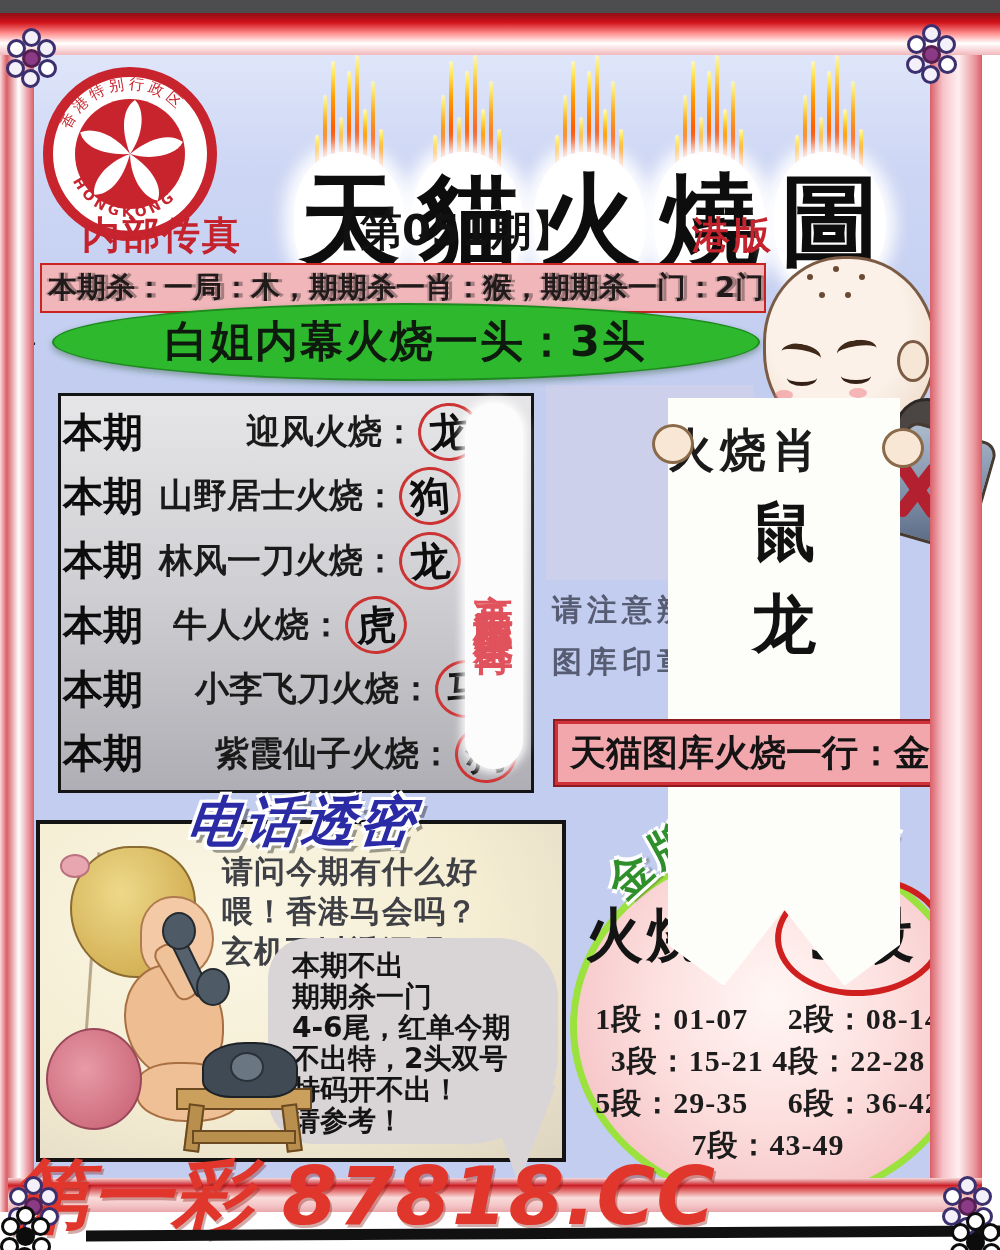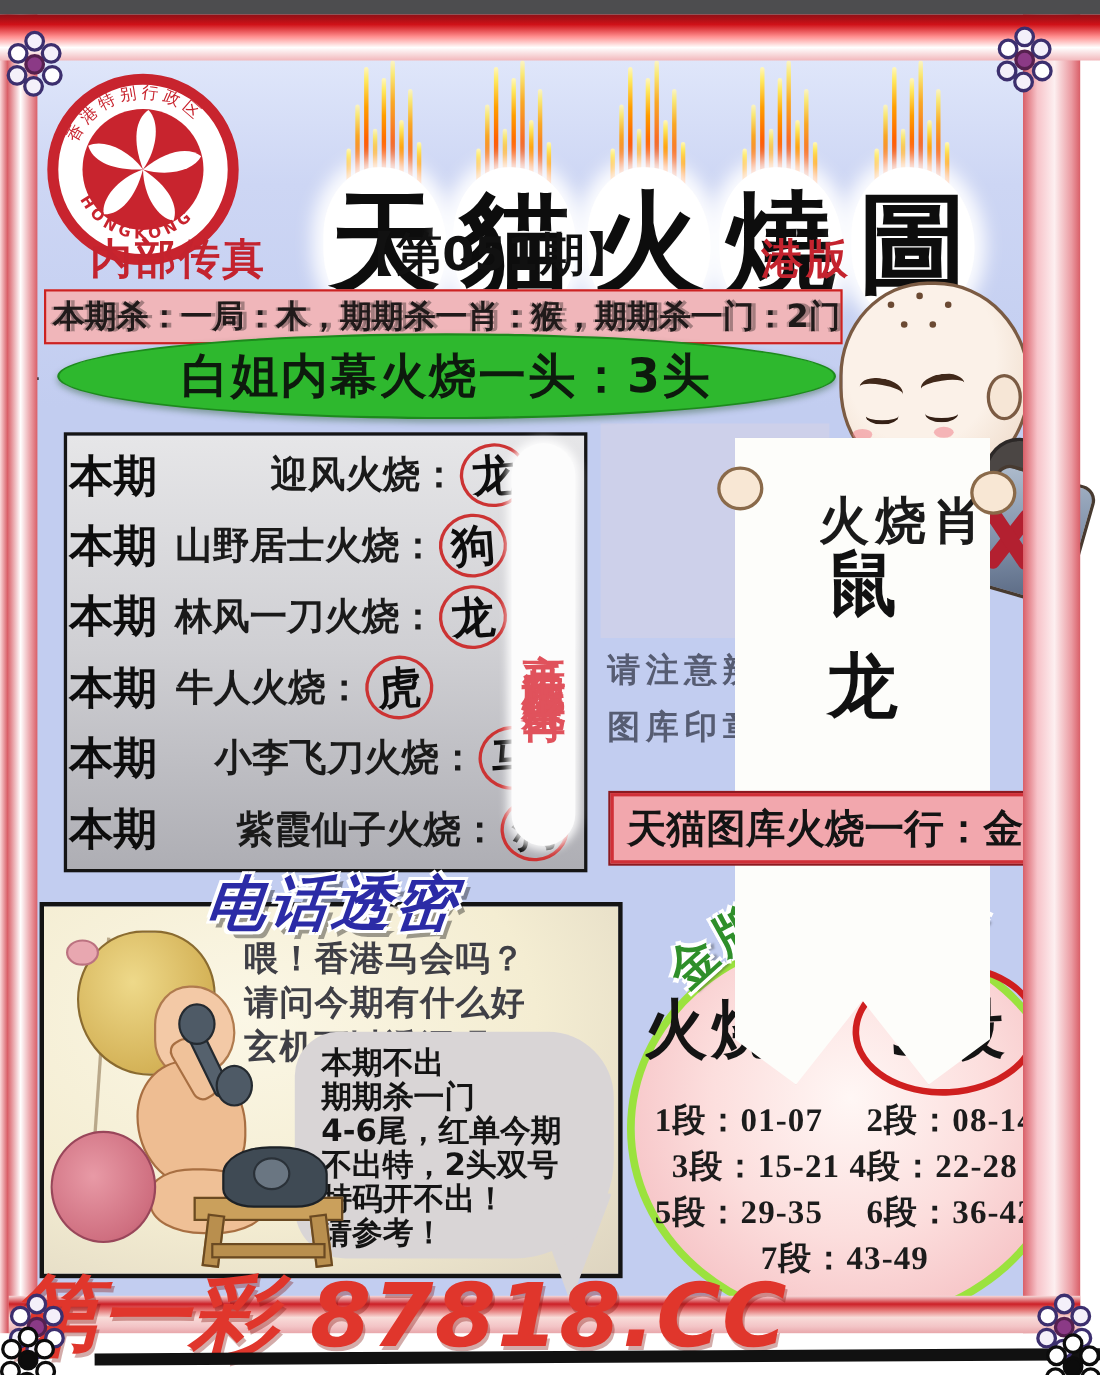--- a/index.html
+++ b/index.html
@@ -57,21 +57,21 @@
   
   .predbox{position:absolute;left:58px;top:393px;width:470px;height:386px;z-index:4;border:3px solid #151515;
      background:linear-gradient(180deg,#e6e6e8 0,#cfcfd3 50%,#aeaeb4 100%);
      display:flex;flex-direction:column;justify-content:space-around;padding:4px 0;}
   .p-row{display:flex;align-items:center;height:60px;}
   .p-prefix{font-size:40px;font-weight:900;color:#0d0d0d;margin-left:2px;font-family:Liberation Serif, serif;}
   .p-label{font-size:34px;font-weight:600;color:#1a1a1a;font-family:"Liberation Serif",serif;}
   .p-row:nth-child(1) .p-label{margin-left:103px;}
   .p-row:nth-child(2) .p-label{margin-left:16px;}
   .p-row:nth-child(3) .p-label{margin-left:16px;}
-  .p-row:nth-child(4) .p-label{margin-left:17px;}
+  .p-row:nth-child(4) .p-label{margin-left:30px;}
   .p-row:nth-child(5) .p-label{margin-left:52px;}
   .p-row:nth-child(6) .p-label{margin-left:72px;}
   .p-zo{width:56px;height:52px;border:3px solid #cc3333;border-radius:50%;display:flex;align-items:center;
      justify-content:center;font-size:40px;font-weight:900;color:#0d0d0d;transform:rotate(-4deg);margin-left:2px;}
   .sidepill{position:absolute;right:8px;top:7px;width:58px;height:366px;background:#fcfcfc;border-radius:30px;
      box-shadow:0 0 8px 4px rgba(255,255,255,.9);display:flex;align-items:center;justify-content:center;}
   .sidepill span{writing-mode:vertical-rl;text-orientation:upright;font-size:40px;font-weight:800;
      color:#e0525c;letter-spacing:6px;}
   
   .lav{position:absolute;left:546px;top:385px;width:208px;height:195px;background:#cdd0ea;z-index:1;}
@@ -86,22 +86,22 @@
   .m-knot{position:absolute;left:150px;top:146px;width:58px;height:58px;border-radius:50%;background:#4b4644;border:3px solid #2c2827;}
   .m-knot2{position:absolute;left:186px;top:128px;width:36px;height:36px;border-radius:50%;background:#585250;border:3px solid #2c2827;}
   .m-robe{position:absolute;left:146px;top:178px;width:88px;height:108px;border-radius:14px;
      background:linear-gradient(160deg,#aebccd 0,#7e8fa8 55%,#55647e 100%);border:3px solid #473a30;transform:rotate(16deg);}
   .m-rib1,.m-rib2{position:absolute;left:166px;top:206px;width:14px;height:64px;background:#b32030;border-radius:6px;}
   .m-rib1{transform:rotate(38deg);} .m-rib2{transform:rotate(-34deg);}
   .hand{position:absolute;width:36px;height:34px;border-radius:50%;background:#f8e7d4;border:3px solid #8a6a4a;z-index:9;}
   .banner{position:absolute;left:668px;top:398px;width:232px;height:588px;background:#fdfdfa;z-index:8;
      box-shadow:2px 3px 8px rgba(60,60,90,.35);
      clip-path:polygon(0% 0%,100% 0%,100% 93%,76% 100%,50% 87%,24% 100%,0% 93%);}
-  .banner-title{position:absolute;left:0;top:22px;width:100%;text-align:right;font-size:46px;font-weight:900;
-     color:#1a1a1a;letter-spacing:6px;margin-top:23px;}
+  .banner-title{position:absolute;left:0;top:22px;width:100%;text-align:left;font-size:46px;font-weight:900;
+     color:#1a1a1a;letter-spacing:6px;}
   .banner-zo{position:absolute;left:0;top:88px;width:100%;display:flex;flex-direction:column;align-items:center;}
   .banner-zo span{font-size:64px;font-weight:800;color:#111;line-height:92px;}
   .notice{position:absolute;left:552px;top:584px;z-index:4;font-family:"Liberation Serif",serif;
      font-size:30px;color:#565c72;letter-spacing:5px;line-height:52px;font-weight:600;}
   .goldrow{position:absolute;left:555px;top:721px;width:384px;height:58px;z-index:9;background:#f2a7ad;
      border:3px solid #d03038;box-shadow:0 0 0 2px #8c1a20;display:flex;align-items:center;justify-content:center;
      font-size:36px;font-weight:800;color:#141414;}
   
   .phonebox{position:absolute;left:36px;top:820px;width:522px;height:334px;z-index:4;border:4px solid #141414;
      background:radial-gradient(ellipse at 35% 30%,#fbf7e6 0,#f4edd2 55%,#ddd4c0 100%);}
@@ -416,22 +416,22 @@
   <div class="segrows">
     <div>1段：01-07　 2段：08-14</div>
     <div>3段：15-21 4段：22-28</div>
     <div>5段：29-35　 6段：36-42</div>
     <div>7段：43-49</div>
   </div>
 
   <div class="phonebox"></div>
   <div class="phone-title">电话透密</div>
   <div class="question">
+    <div>请问今期有什么好</div>
     <div>喂！香港马会吗？</div>
-    <div>请问今期有什么好</div>
     <div>玄机可以透漏吗？</div>
   </div>
   <div class="bubble-tail"></div>
   <div class="bubble">
     <div class="bubble-text">
       <div>本期不出</div>
       <div>期期杀一门</div>
       <div>4-6尾，红单今期</div>
       <div>不出特，2头双号</div>
       <div>特码开不出！</div>

